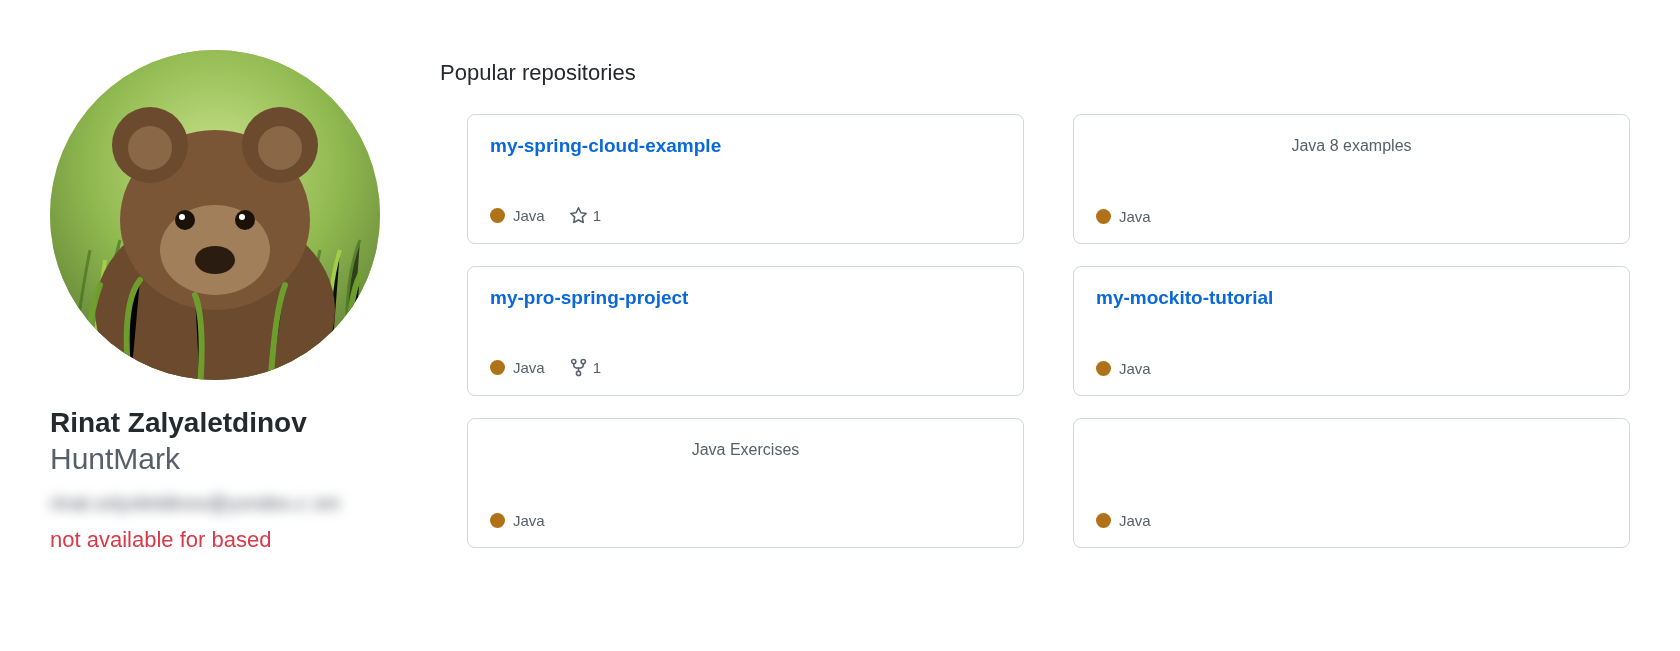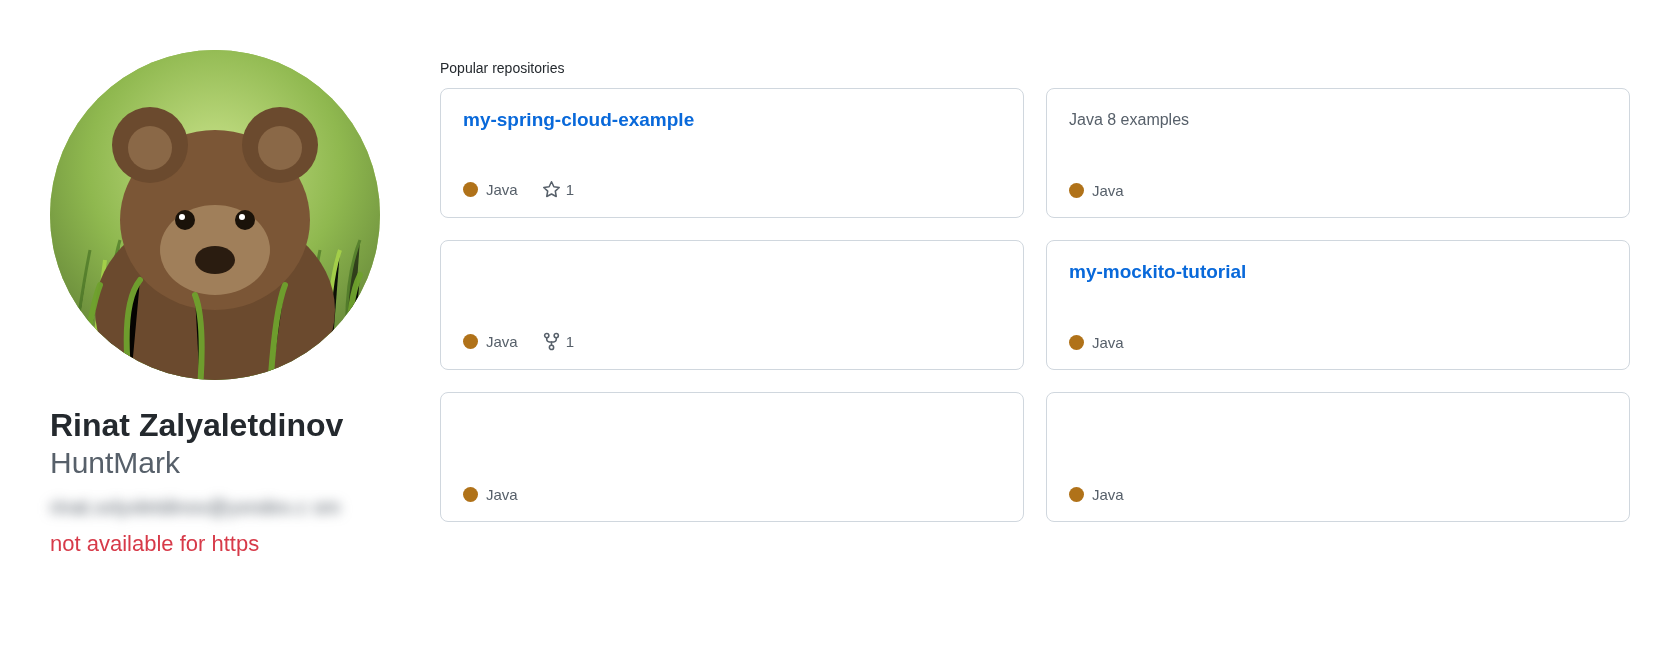--- a/index.html
+++ b/index.html
@@ -23,21 +23,21 @@
     height: 330px;
     border-radius: 50%;
     overflow: hidden;
     background: linear-gradient(180deg, #8fb84f 0%, #b5d672 40%, #6a8b3a 100%);
     position: relative;
     margin-top: 20px;
   }
   .avatar svg { width: 100%; height: 100%; display: block; }
   .name-block { margin-top: 26px; }
   .full-name {
-    font-size: 32px;
+    font-size: 28px;
     font-weight: 600;
     color: #24292e;
     line-height: 1.2;
   }
   .username {
     font-size: 30px;
     font-weight: 300;
     color: #57606a;
     margin-top: 2px;
   }
@@ -52,52 +52,54 @@
   .hire-status {
     margin-top: 10px;
     font-size: 22px;
     color: #d73a49;
   }
   .main {
     flex: 1;
     padding-top: 30px;
   }
   .section-title {
-    font-size: 14px;
+    font-size: 22px;
     font-weight: 400;
     color: #24292e;
-    margin-bottom: 12px;
+    margin-bottom: 28px;
   }
   .repo-grid {
     display: grid;
     grid-template-columns: 1fr 1fr;
     gap: 22px;
   }
   .repo-card {
     border: 1px solid #d0d7de;
     border-radius: 8px;
     padding: 20px 22px 18px 22px;
     background: #fff;
     min-height: 130px;
     display: flex;
     flex-direction: column;
+    margin-left: 27px;
   }
   .repo-name {
     color: #0969da;
     font-size: 19px;
     font-weight: 600;
     text-decoration: none;
     margin-bottom: 8px;
   }
   .repo-desc {
     font-size: 16px;
     color: #57606a;
     line-height: 1.4;
     margin-bottom: 12px;
     flex-grow: 0;
+    text-align: center;
   }
   .repo-meta {
     margin-top: auto;
     display: flex;
     align-items: center;
     gap: 24px;
     font-size: 15px;
     color: #57606a;
     padding-top: 10px;
   }
@@ -175,21 +177,21 @@
           <path d="M220 340 Q225 260 235 235"></path>
           <path d="M300 340 Q295 255 310 225"></path>
         </g>
       </svg>
     </div>
     <div class="name-block">
       <div class="full-name">Rinat Zalyaletdinov</div>
       <div class="username">HuntMark</div>
     </div>
     <div class="email-blur">rinat.xxlyxletdinov@yxndex.c om</div>
-    <div class="hire-status">not available for https</div>
+    <div class="hire-status">not available for based</div>
   </aside>
 
   <main class="main">
     <h2 class="section-title">Popular repositories</h2>
     <div class="repo-grid">
 
       <div class="repo-card">
         <a href="#" class="repo-name">my-spring-cloud-example</a>
         <div class="repo-meta">
           <span class="lang">
@@ -209,20 +211,21 @@
         <div class="repo-desc">Java 8 examples</div>
         <div class="repo-meta">
           <span class="lang">
             <span class="lang-dot" style="background:#b07219"></span>
             <span>Java</span>
           </span>
         </div>
       </div>
 
       <div class="repo-card">
+        <a href="#" class="repo-name">my-pro-spring-project</a>
         <div class="repo-meta">
           <span class="lang">
             <span class="lang-dot" style="background:#b07219"></span>
             <span>Java</span>
           </span>
           <span class="meta-item">
             <svg viewBox="0 0 16 16">
               <g stroke-width="1.3" stroke-linecap="round">
                 <circle cx="4" cy="3" r="1.8"></circle>
                 <circle cx="12" cy="3" r="1.8"></circle>
@@ -240,20 +243,21 @@
         <a href="#" class="repo-name">my-mockito-tutorial</a>
         <div class="repo-meta">
           <span class="lang">
             <span class="lang-dot" style="background:#b07219"></span>
             <span>Java</span>
           </span>
         </div>
       </div>
 
       <div class="repo-card">
+        <div class="repo-desc">Java Exercises</div>
         <div class="repo-meta">
           <span class="lang">
             <span class="lang-dot" style="background:#b07219"></span>
             <span>Java</span>
           </span>
         </div>
       </div>
 
       <div class="repo-card">
         <div class="repo-meta">

